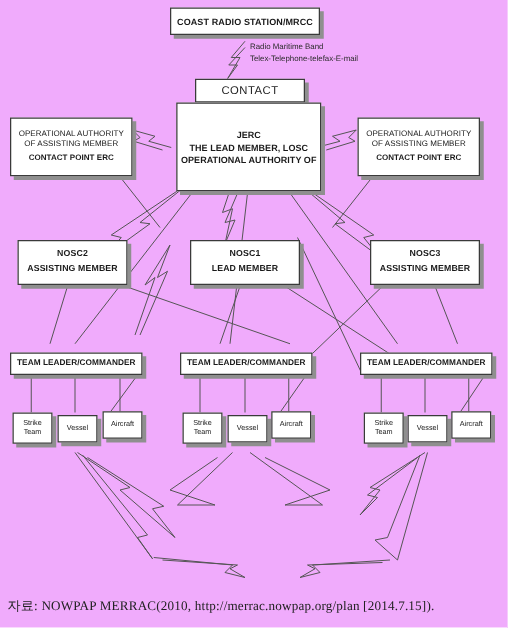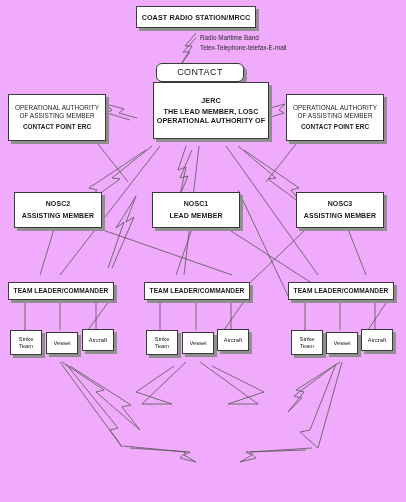--- a/index.html
+++ b/index.html
@@ -162,25 +162,25 @@
 
     <div class="node tier-top" style="left:136px; top:6px; width:120px; height:22px;">
       <span class="ln">COAST RADIO STATION/MRCC</span>
     </div>
 
     <div class="annotation" style="left: 200px; top: 33px;">
       <span style="display:block">Radio Maritime Band</span>
       <span style="display:block">Telex-Telephone-telefax-E-mail</span>
     </div>
 
-    <div class="node tier-contact" style="left:156px; top:63px; width:88px; height:19px;border-radius:6px;">
+    <div class="node tier-contact" style="left:156px; top:63px; width:88px; height:19px;">
       <span class="ln">CONTACT</span>
     </div>
 
-    <div class="node tier-jerc" style="left:153px; top:82px; width:116px; height:57px;">
+    <div class="node tier-jerc" style="left:141px; top:82px; width:116px; height:71px;">
       <span class="ln title">JERC</span>
       <span class="ln bold">THE LEAD MEMBER, LOSC</span>
       <span class="ln bold">OPERATIONAL AUTHORITY OF</span>
     </div>
 
     <div class="node tier-side" style="left:8px; top:94px; width:98px; height:47px;">
       <span class="ln">OPERATIONAL AUTHORITY</span>
       <span class="ln">OF ASSISTING MEMBER</span>
       <span class="ln bold" style="margin-top:3px">CONTACT POINT ERC</span>
     </div>
@@ -246,14 +246,15 @@
     </div>
     <div class="node tier-unit" style="left:326px; top:332px; width:32px; height:22px;">
       <span class="ln">Vessel</span>
     </div>
     <div class="node tier-unit" style="left:361px; top:329px; width:32px; height:22px;">
       <span class="ln">Aircraft</span>
     </div>
 
   </div>
 
+  <div class="caption">자료: NOWPAP MERRAC(2010, http://merrac.nowpap.org/plan [2014.7.15]).</div>
 
 </div>
 
 </body></html>

